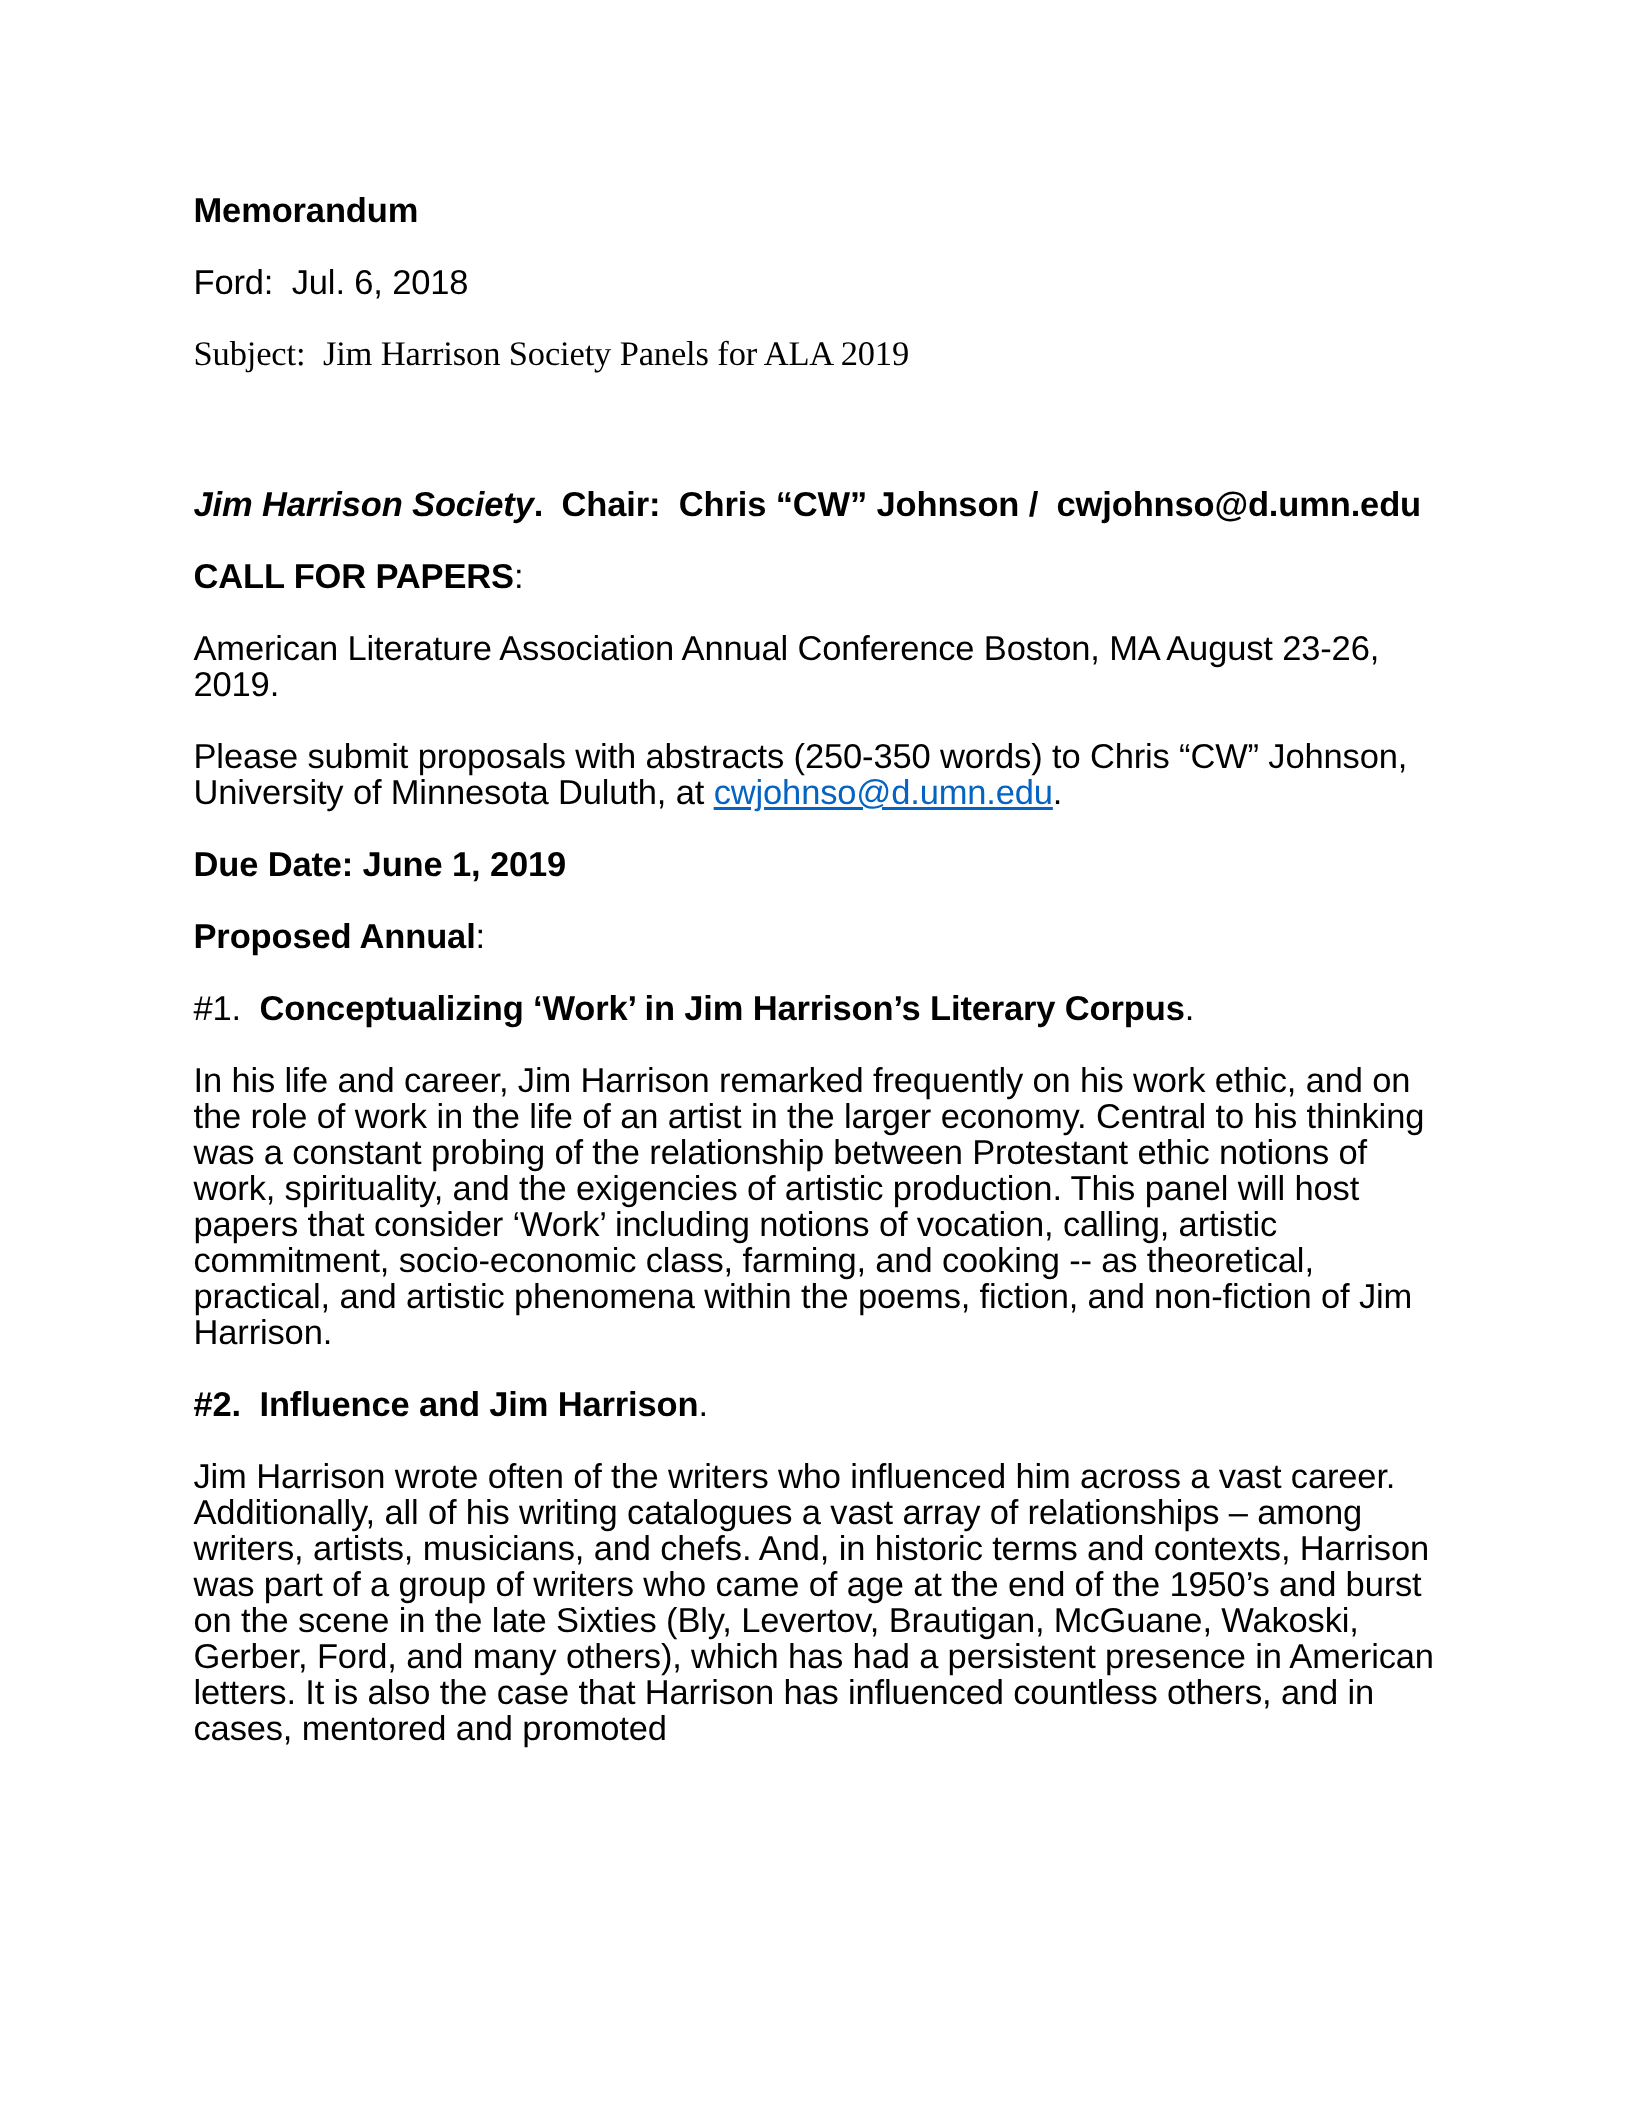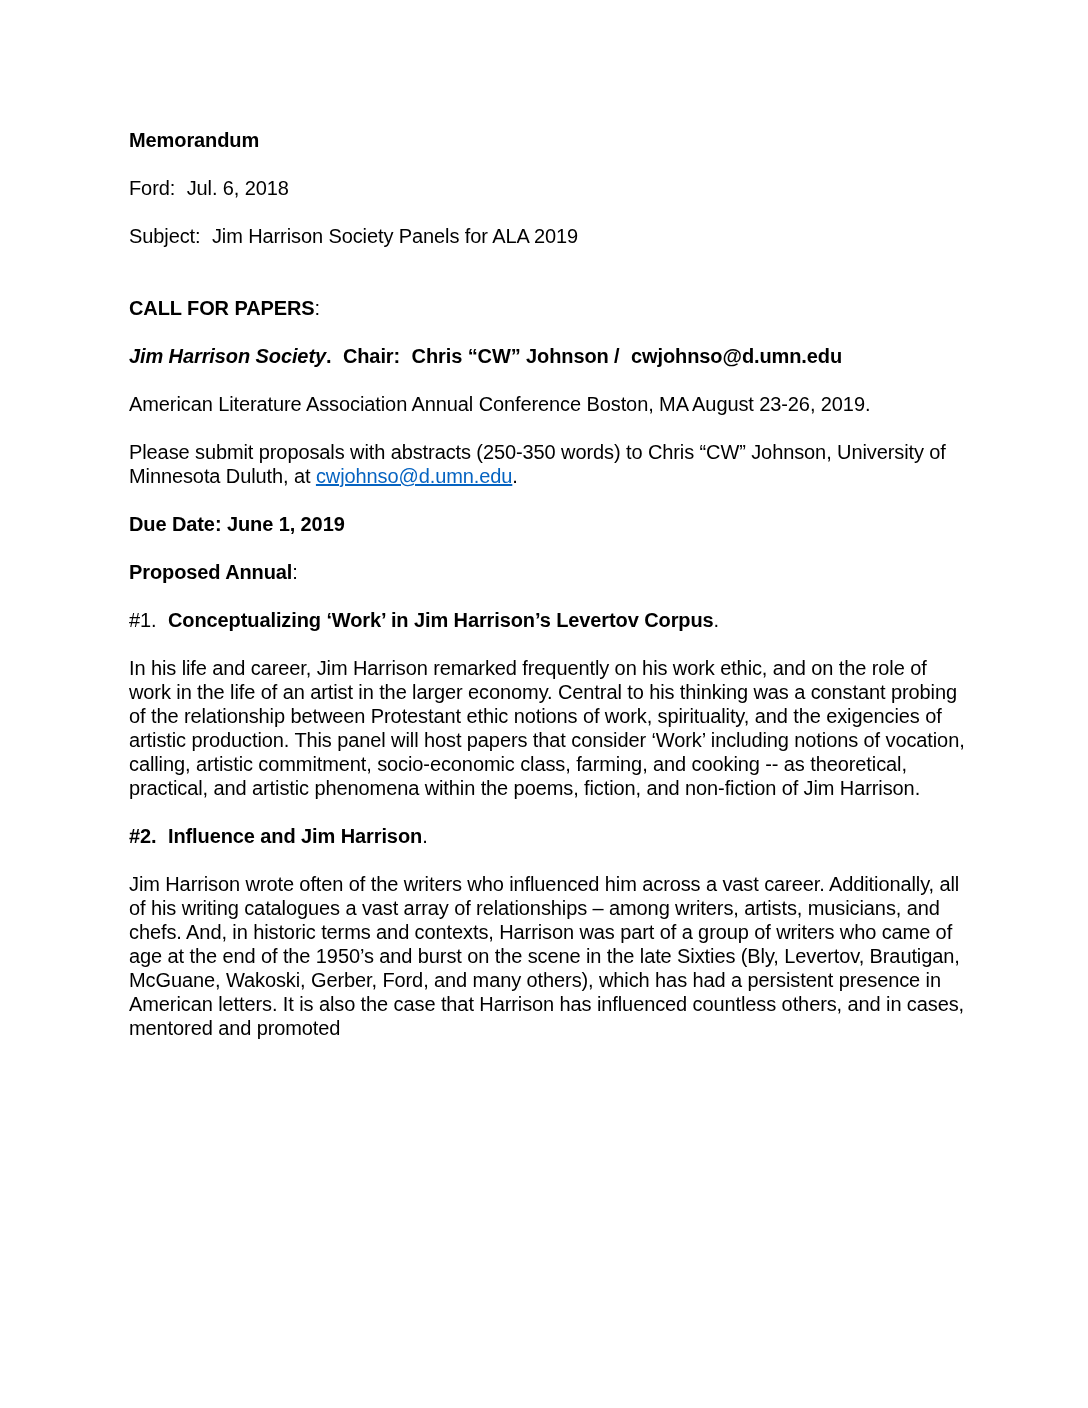--- a/index.html
+++ b/index.html
@@ -13,21 +13,21 @@
       position: relative;
       overflow: hidden;
       font-family: "Liberation Sans", sans-serif;
       color: #000000;
     }
     .page {
       position: absolute;
       left: 129px;
       top: 128px;
       width: 840px;
-      font-size: 20px;
+      font-size: 23px;
       line-height: 24px;
       letter-spacing: -0.1px;
     }
     .para {
       margin: 0 0 24px 0;
     }
     .b { font-weight: bold; }
     .bi { font-weight: bold; font-style: italic; }
     .link {
       color: #0563c1;
@@ -40,47 +40,47 @@
 
 <div class="page">
 
   <p class="para b">Memorandum</p>
 
   <p class="para">
     <span>Ford:</span><span class="gap"></span>
     <span>Jul. 6, 2018</span>
   </p>
 
-  <p class="para" style="margin-bottom:48px;">
+  <p class="para" style="margin-bottom:76px;font-family:Liberation Serif, serif;">
     <span>Subject:</span><span class="gap"></span>
     <span>Jim Harrison Society Panels for ALA 2019</span>
-  </p>
-
-  <p class="para">
-    <span class="b">CALL FOR PAPERS</span><span>:</span>
   </p>
 
   <p class="para b">
     <span class="bi">Jim Harrison Society</span><span>.</span><span class="gap"></span>
     <span>Chair:</span><span class="gap"></span>
     <span>Chris “CW” Johnson /</span><span class="gap"></span>
     <span>cwjohnso@d.umn.edu</span>
+  </p>
+
+  <p class="para">
+    <span class="b">CALL FOR PAPERS</span><span>:</span>
   </p>
 
   <p class="para">American Literature Association Annual Conference Boston, MA August 23-26, 2019.</p>
 
 
   <p class="para"><span>Please submit proposals with abstracts (250-350 words) to Chris “CW” Johnson, University of Minnesota Duluth, at </span><a class="link">cwjohnso@d.umn.edu</a><span>.</span></p>
 
 
   <p class="para b">Due Date: June 1, 2019</p>
 
   <p class="para"><span class="b">Proposed Annual</span><span>:</span></p>
 
-  <p class="para"><span>#1.</span><span class="gap"></span> <span class="b">Conceptualizing ‘Work’ in Jim Harrison’s Levertov Corpus</span><span>.</span></p>
+  <p class="para"><span>#1.</span><span class="gap"></span> <span class="b">Conceptualizing ‘Work’ in Jim Harrison’s Literary Corpus</span><span>.</span></p>
 
   <p class="para">In his life and career, Jim Harrison remarked frequently on his work ethic, and on the role of work in the life of an artist in the larger economy.  Central to his thinking was a constant probing of the relationship between Protestant ethic notions of work, spirituality, and the exigencies of artistic production. This panel will host papers that consider ‘Work’ including notions of vocation, calling, artistic commitment, socio-economic class, farming, and cooking -- as theoretical, practical, and artistic phenomena within the poems, fiction, and non-fiction of Jim Harrison.</p>
 
   <p class="para"><span class="b">#2.</span><span class="gap"></span> <span class="b">Influence and Jim Harrison</span><span>.</span></p>
 
   <p class="para">Jim Harrison wrote often of the writers who influenced him across a vast career. Additionally, all of his writing catalogues a vast array of relationships – among writers, artists, musicians, and chefs.  And, in historic terms and contexts, Harrison was part of a group of writers who came of age at the end of the 1950’s and burst on the scene in the late Sixties (Bly, Levertov, Brautigan, McGuane, Wakoski, Gerber, Ford, and many others), which has had a persistent presence in American letters. It is also the case that Harrison has influenced countless others, and in cases, mentored and promoted</p>
 
 </div>
 
 </body></html>

